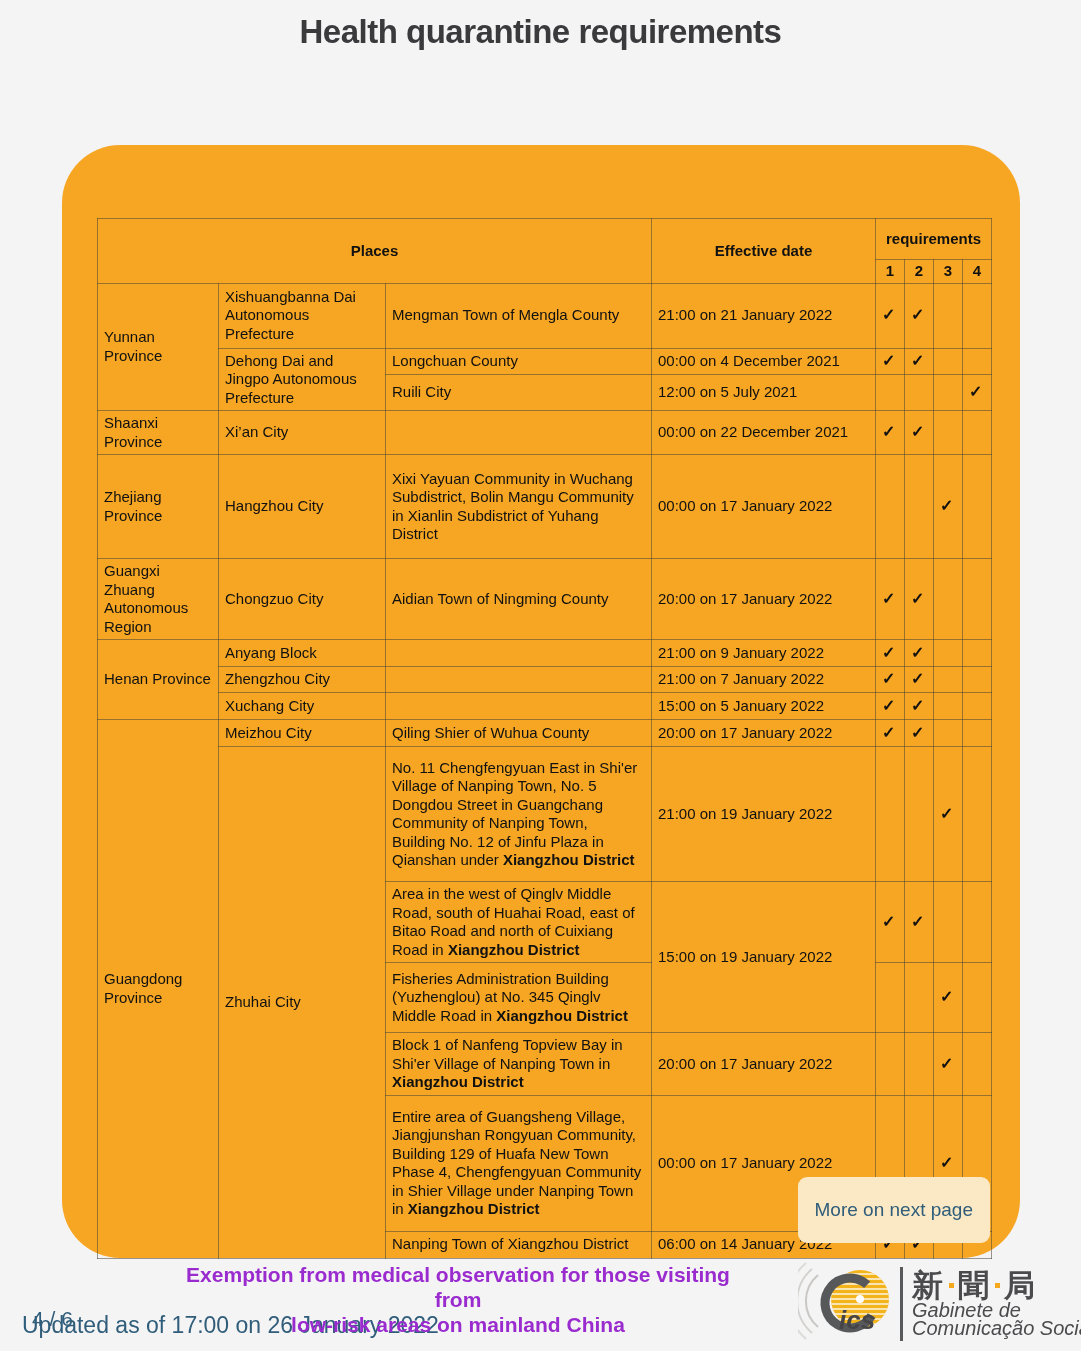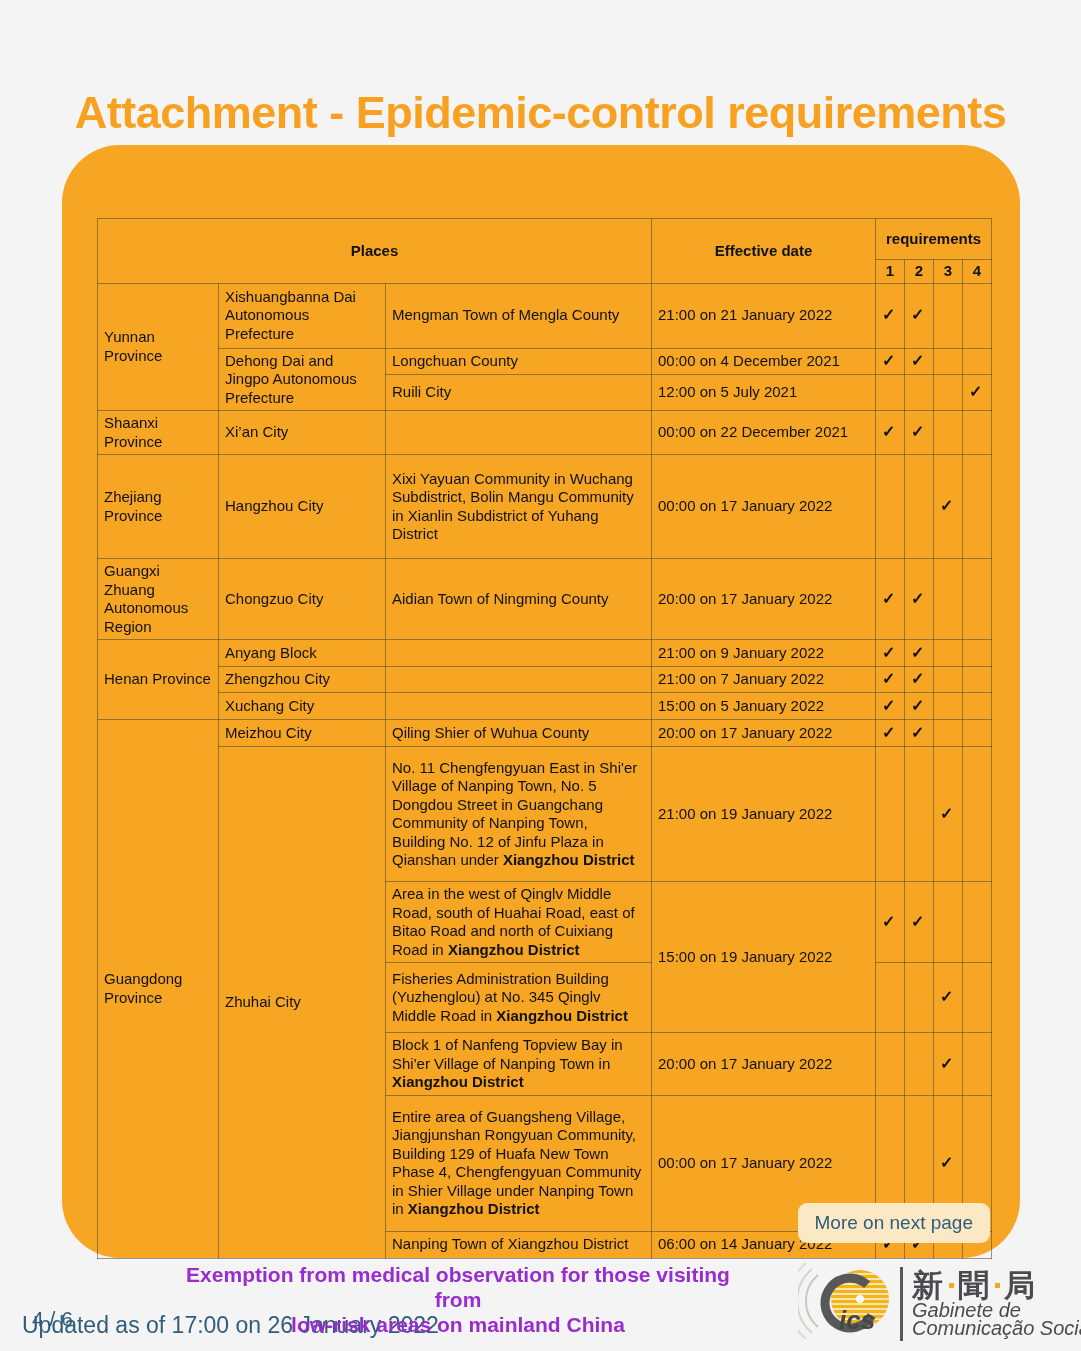--- a/index.html
+++ b/index.html
@@ -38,21 +38,21 @@
   }
   table.req th { font-weight:bold; text-align:center; padding:2px 4px; }
   th.req-num { font-weight:normal; }
   td.check { text-align:center; font-weight:bold; font-size:16px; padding:2px 1px; }
   td.date-cell { padding-left:8px; }
   strong { font-weight:bold; }
   
   .more-btn {
     position:absolute; right:30px; bottom:15px;
     background:#fbe9c5; color:#2f5d7a;
-    border:none; border-radius:9px; padding:9px 17px;
+    border:none; border-radius:9px; padding:22px 17px;
     font-size:19px; font-family:"Liberation Sans", sans-serif;
     cursor:pointer;
   }
   
   .page-num {
     position:absolute; left:32px; top:1287px;
     color:#2f5d7a; font-size:21px;margin-top:20px;
   }
   .updated {
     position:absolute; left:22px; top:1312px;
@@ -77,22 +77,22 @@
   .logo-cn { font-size:31px; line-height:30px; font-weight:bold; letter-spacing:2px; white-space:nowrap; }
   .cndot { display:inline-block; width:5px; height:5px; background:#f4a81d; margin:0 4px 4px 4px; vertical-align:middle; }
   .logo-pt { font-size:20px; line-height:18px; font-style:italic; white-space:nowrap; }
 </style>
 </head>
 <body>
 
 <div class="page">
 
   <div class="title">
+    <div>Health quarantine requirements</div>
   </div>
-  <div class="subtitle">Attachment - Epidemic-control requirements</div>
 
   <div class="panel">
 
     <table class="req">
       <colgroup>
         <col style="width:121px">
           <col style="width:167px">
           <col style="width:266px">
         <col style="width:224px">
           <col style="width:29px">

